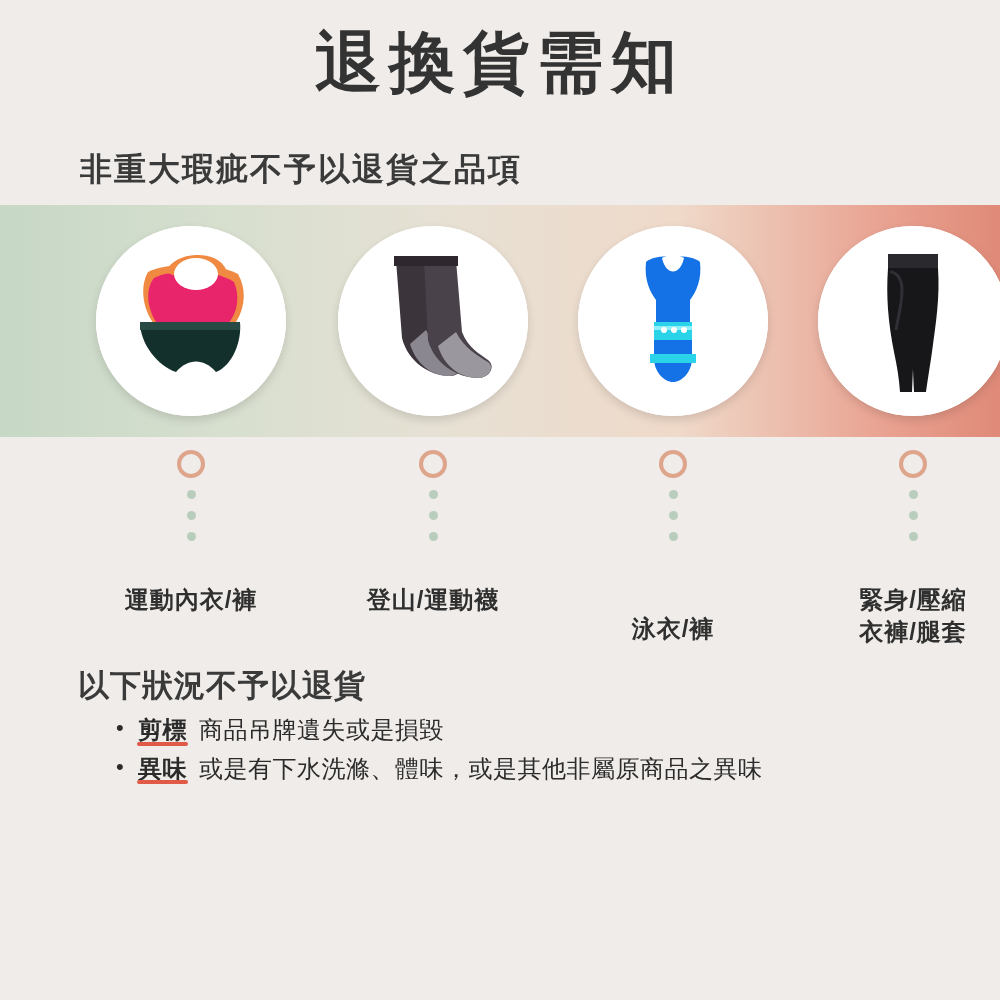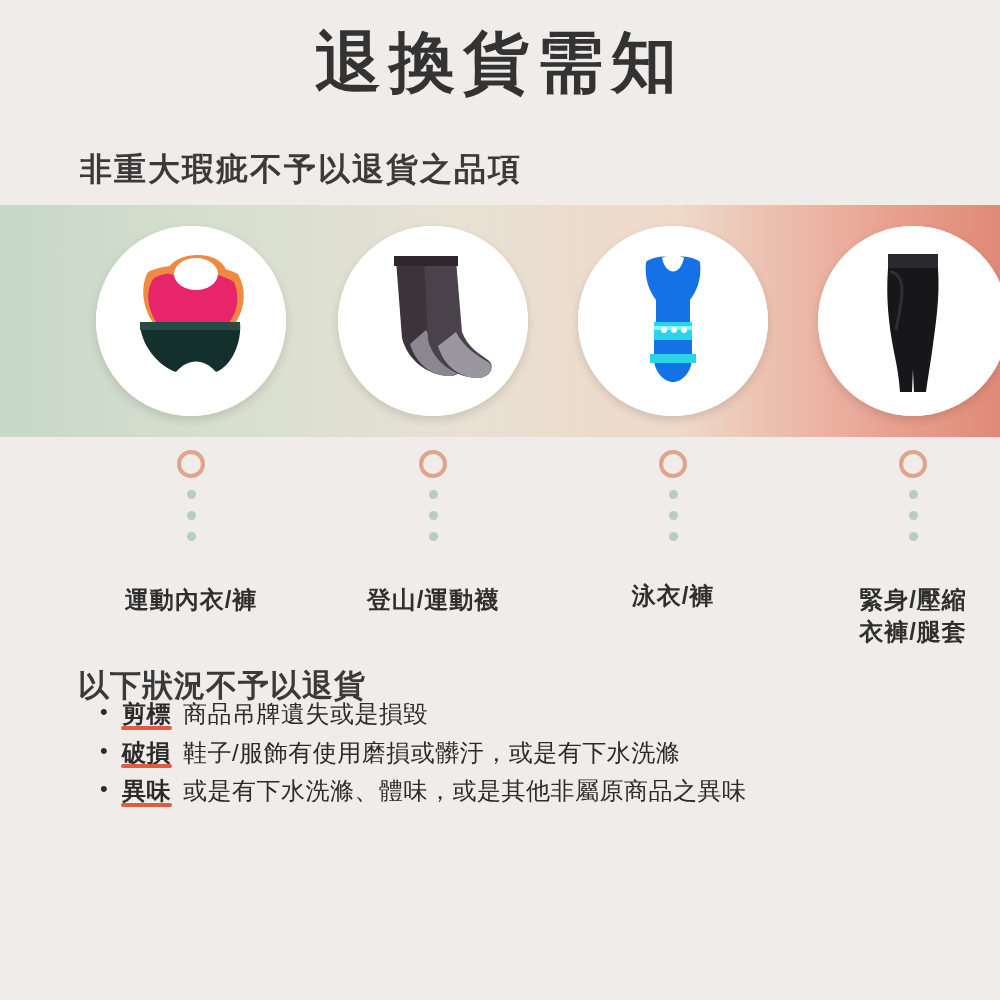--- a/index.html
+++ b/index.html
@@ -118,41 +118,41 @@
     width: 240px;
     text-align: center;
     font-size: 24px;
     font-weight: bold;
     letter-spacing: 1px;
     color: #2f2f2f;
     line-height: 1.35;
   }
   .cap1 { left: 71px;  top: 584px; }
   .cap2 { left: 313px; top: 584px; }
-  .cap3 { left: 553px; top: 580px; }
+  .cap3 { left: 553px; top: 613px; }
   .cap4 { left: 793px; top: 584px; }
 
   
   .section-heading {
     position: absolute;
     top: 641px;
     left: 78px;
     font-size: 31px;
     font-weight: bold;
     letter-spacing: 1px;
     color: #3a3a3a;
     margin-top: 24px;
   }
 
   .rules {
     position: absolute;
     top: 698px;
     left: 96px;
     width: 880px;
-    margin: 0;
+    margin: 16px;
     padding: 0;
     list-style: none;
   }
   .rules li {
     position: relative;
     padding-left: 26px;
     font-size: 24px;
     line-height: 1.36;
     letter-spacing: 0.5px;
     margin-bottom: 6px;
@@ -282,20 +282,17 @@
     <div>衣褲/腿套</div>
   </div>
 
   <div class="section-heading">以下狀況不予以退貨</div>
 
   <ul class="rules">
     <li>
       <span class="kw">剪標</span><span>商品吊牌遺失或是損毀</span>
     </li>
     <li>
-      <span class="kw">破損</span><span>鞋子/服飾有使用磨損或髒汙，或是有下水洗滌</span>
-    </li>
-    <li>
       <span class="kw">異味</span><span>或是有下水洗滌、體味，或是其他非屬原商品之異味</span>
     </li>
   </ul>
 
 </div>
 
 </body></html>

